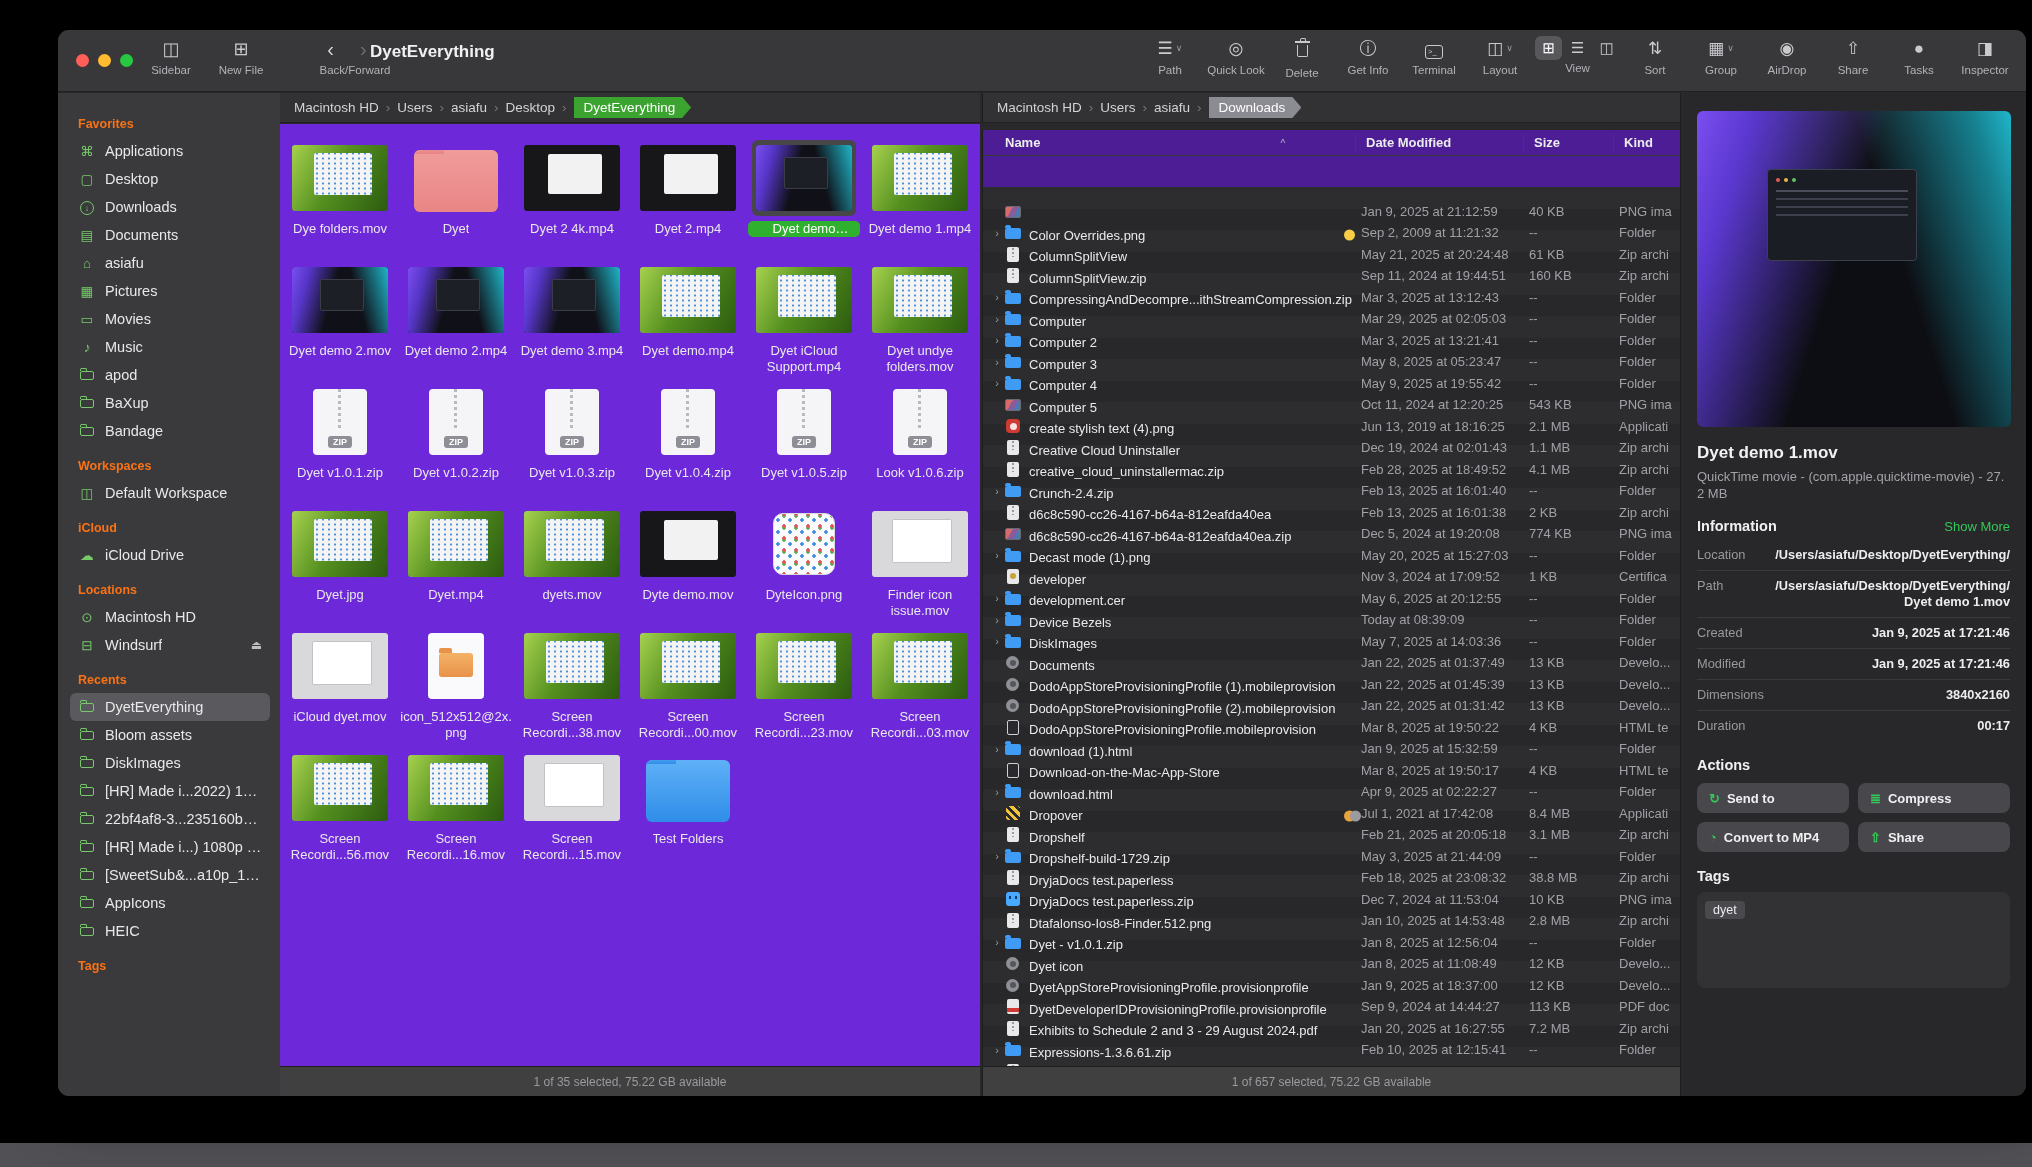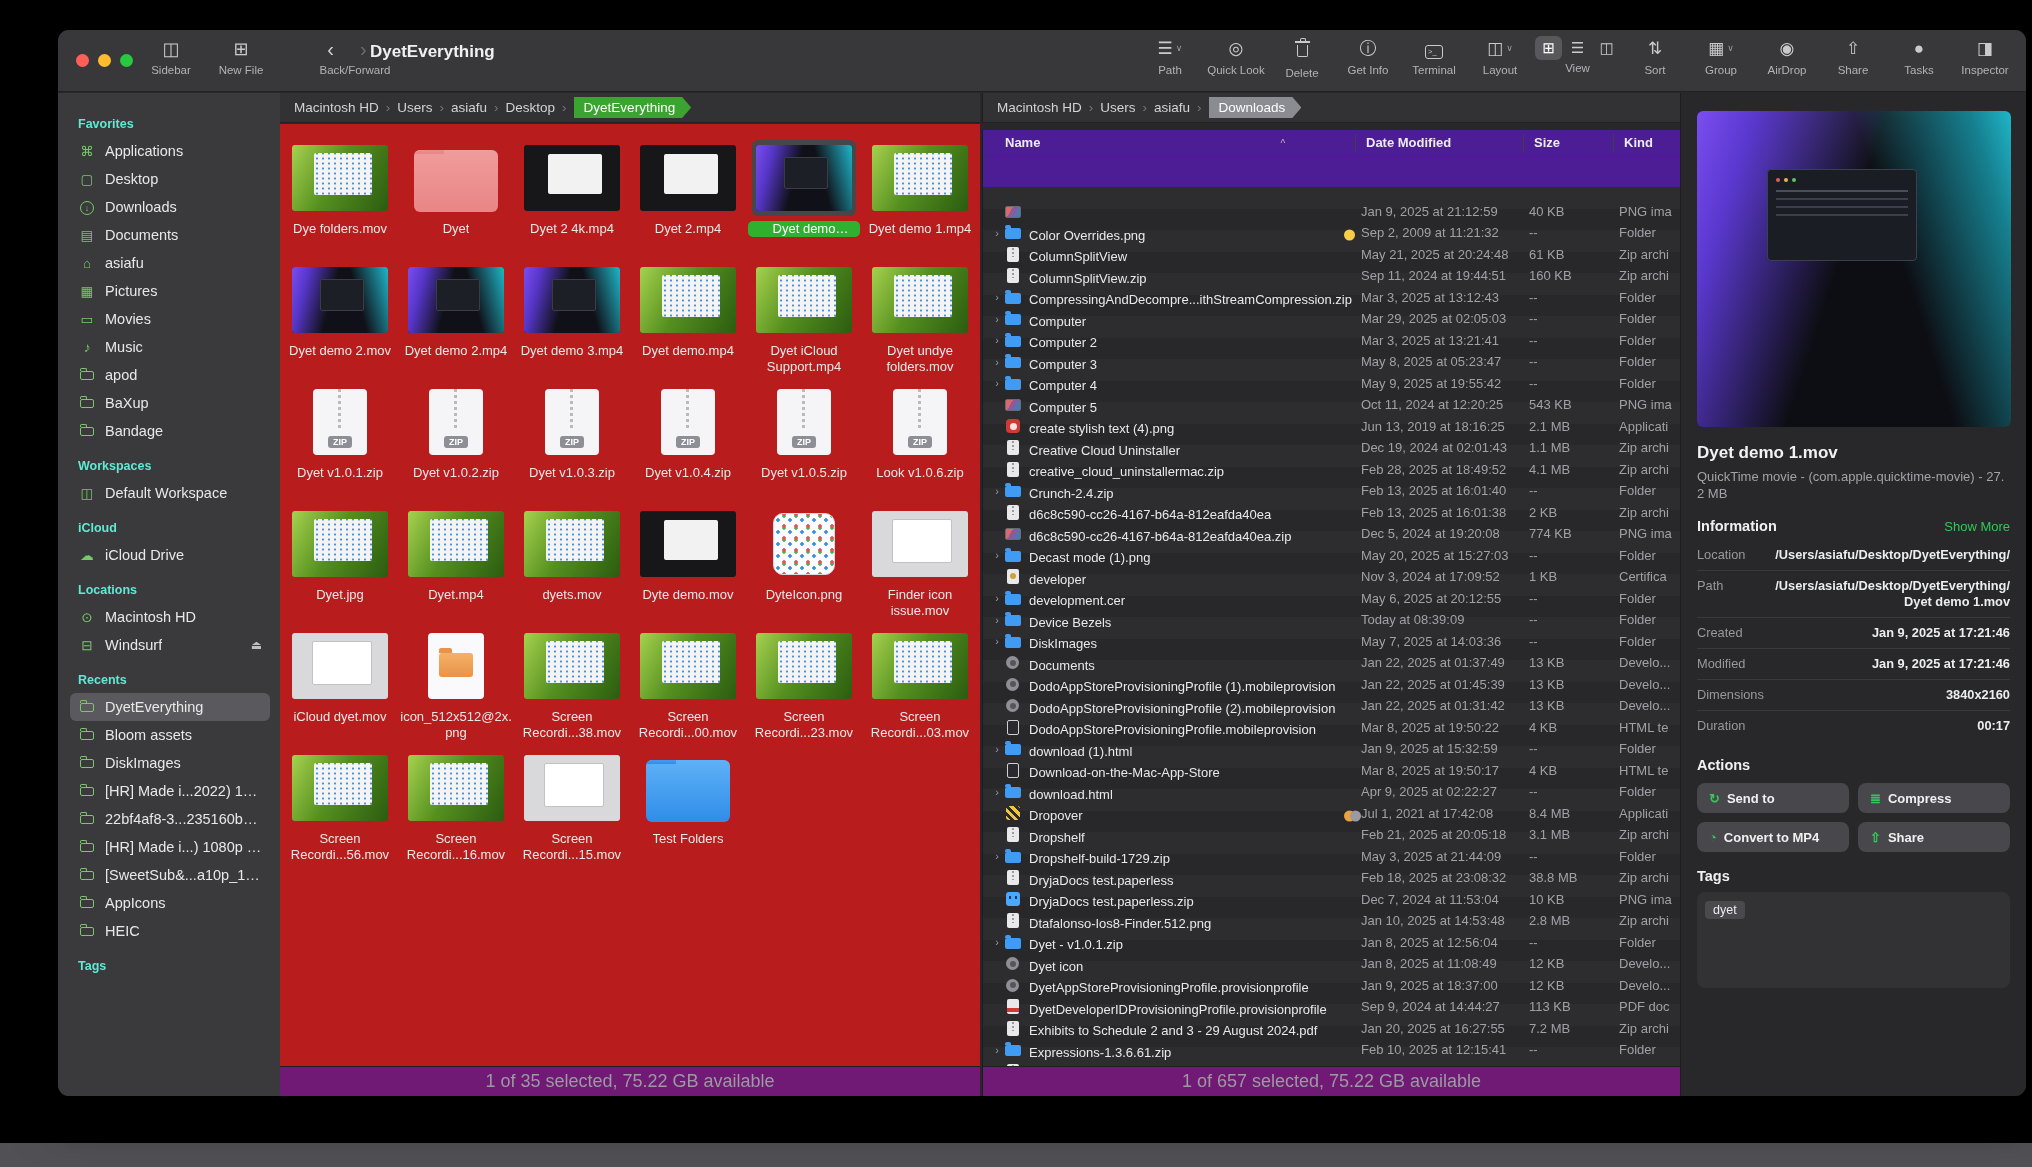--- a/index.html
+++ b/index.html
@@ -36,21 +36,21 @@
   .css-term { display:inline-block; width:18px; height:14px; border:1.4px solid currentColor; border-radius:3px;
               font-size:7.5px; line-height:11px; text-align:left; padding-left:2px; margin-top:6px; }
   .css-trash { display:inline-block; position:relative; width:11px; height:12px; border:1.4px solid currentColor;
                border-top:none; border-radius:0 0 2px 2px; margin-top:9px; }
   .css-trash::before { content:""; position:absolute; top:-3.6px; left:-3px; right:-3px; height:1.6px; background:currentColor; }
   .css-trash::after { content:""; position:absolute; top:-6.6px; left:2.2px; width:4px; height:2.4px;
                       border:1.4px solid currentColor; border-bottom:none; border-radius:2px 2px 0 0; }
 
   
   #sidebar { position:absolute; left:0; top:63px; bottom:0; width:222px; background:#3a3a3c; padding:10px 10px 0 12px; overflow:hidden; }
-  .side-sec-title { font-size:12.5px; font-weight:bold; color:#5eead4; margin:14px 0 6px 8px; }
+  .side-sec-title { font-size:12.5px; font-weight:bold; color:#f97316; margin:14px 0 6px 8px; }
   .side-item { display:flex; align-items:center; gap:9px; height:28px; padding:0 8px; border-radius:6px; color:#e8e8ea; font-size:14.5px; }
   .side-item.selected { background:#5a5a5e; }
   .side-ic { width:18px; text-align:center; color:#77c96a; font-size:13.5px; flex:0 0 18px; }
   .css-folder { display:inline-block; position:relative; width:14px; height:9px;
                 border:1.3px solid #77c96a; border-radius:2px; margin-top:2px; }
   .css-folder::before { content:""; position:absolute; top:-3.4px; left:-1px; width:5px; height:2px;
                         border:1.3px solid #77c96a; border-bottom:none; border-radius:2px 2px 0 0; }
   .css-circ { display:inline-block; width:14px; height:14px; line-height:13px; border:1.3px solid #77c96a;
               border-radius:50%; font-size:9px; }
   .side-eject { margin-left:auto; color:#bdbdc2; font-size:12px; }
@@ -58,25 +58,25 @@
 
   
   .crumbbar { position:absolute; top:63px; height:30px; background:#323234; border-bottom:1px solid #222224;
               display:flex; align-items:center; padding-left:14px; font-size:13.5px; color:#d3d3d7; }
   .crumbtxt { white-space:nowrap; }
   .crumbtxt::after { content:"›"; color:#74747c; margin:0 7px; }
   .chip { height:21px; line-height:21px; padding:0 16px 0 10px; color:#fff; font-size:13.5px; white-space:nowrap;
           clip-path:polygon(0 0, calc(100% - 9px) 0, 100% 50%, calc(100% - 9px) 100%, 0 100%); }
   .chip.green { background:#3ba32f; }
   .chip.gray  { background:#8b8b92; }
-  .statusbar { position:absolute; bottom:0; height:30px; background:#701a75; border-top:1px solid #1f1f21;
-               display:flex; align-items:center; justify-content:center; font-size:18px; color:#9a9aa0; }
+  .statusbar { position:absolute; bottom:0; height:30px; background:#404040; border-top:1px solid #1f1f21;
+               display:flex; align-items:center; justify-content:center; font-size:12px; color:#9a9aa0; }
 
   
-  #pane-left { position:absolute; left:222px; top:94px; width:700px; bottom:30px; background:#b91c1c; overflow:hidden; }
+  #pane-left { position:absolute; left:222px; top:94px; width:700px; bottom:30px; background:#6d28d9; overflow:hidden; }
   #crumb-left { left:222px; width:700px; }
   #status-left { left:222px; width:700px; }
   #grid { display:grid; grid-template-columns:repeat(6,116px); grid-auto-rows:122px; padding:16px 0 0 2px; }
   .gcell { display:flex; flex-direction:column; align-items:center; }
   .thumbwrap { width:104px; height:76px; display:flex; align-items:center; justify-content:center; border-radius:6px; }
   .gcell.selected .thumbwrap { background:#47474a; }
   .glabel { margin-top:5px; font-size:13px; line-height:15.5px; color:#e8e8ea; text-align:center; max-width:112px;
             overflow:hidden; display:-webkit-box; -webkit-line-clamp:2; -webkit-box-orient:vertical; word-break:break-word; }
   .gcell.selected .glabel { background:#2fb02f; color:#fff; border-radius:5px; padding:0 7px; -webkit-line-clamp:1; }
   .thumb { width:96px; height:66px; border-radius:3px; position:relative; overflow:hidden; }

